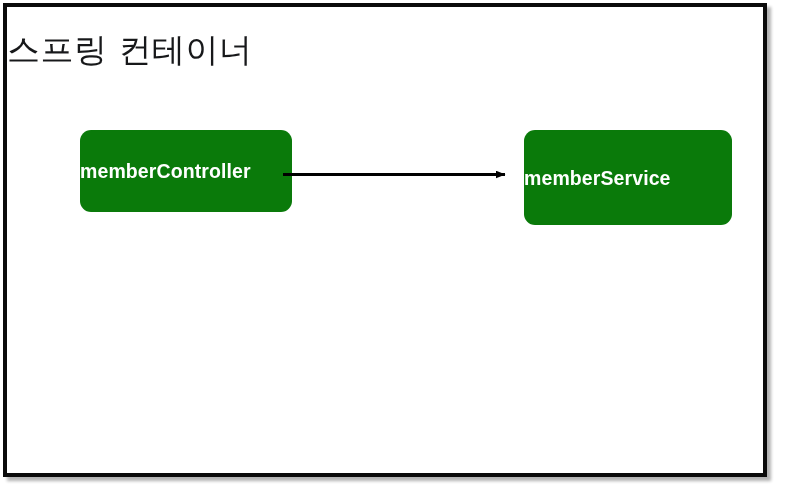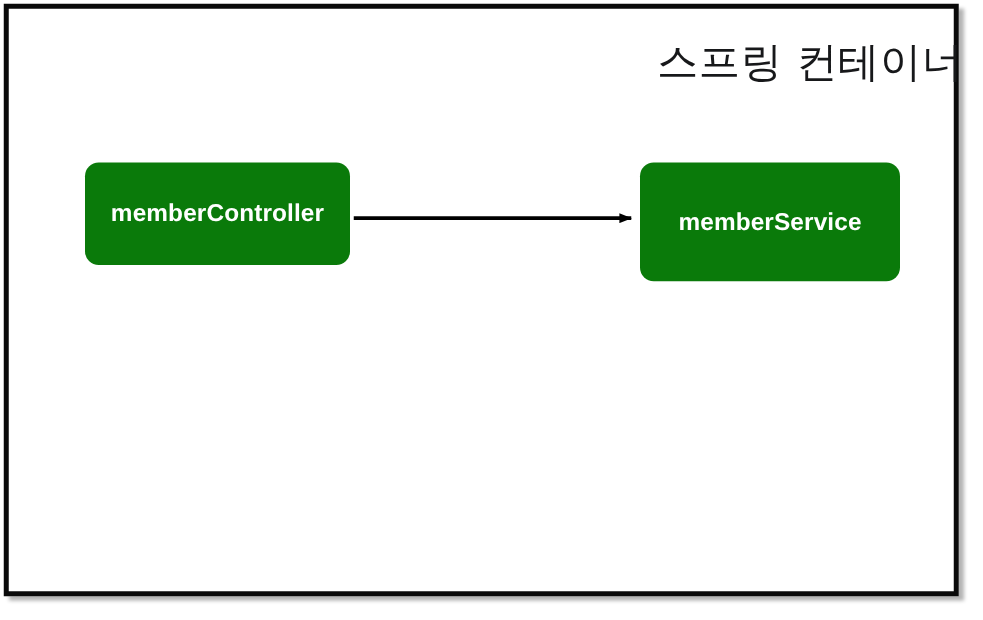--- a/index.html
+++ b/index.html
@@ -34,38 +34,38 @@
     background: #ffffff;
     box-shadow: 4px 4px 3px rgba(0,0,0,0.30);
   }
 
   
   #container-title {
     position: absolute;
     left: 0;
     top: 21px;
     width: 764px;
-    text-align: right;
+    text-align: left;
     font-size: 33px;
     line-height: 44px;
     font-weight: 400;
     color: #17181a;
     letter-spacing: 0.5px;
     white-space: nowrap;
     font-family: "DejaVu Sans", "Liberation Sans", sans-serif;
   }
 
   
   .bean-node {
     position: absolute;
     box-sizing: border-box;
     border-radius: 11px;
     display: flex;
     align-items: center;
-    justify-content: center;
+    margin-left: 12px;
   }
   .bean-label {
     color: #ffffff;
     font-weight: bold;
     font-size: 19.5px;
     line-height: 22px;
     letter-spacing: 0.1px;
     white-space: nowrap;
     font-family: "Liberation Sans", "DejaVu Sans", sans-serif;
   }

